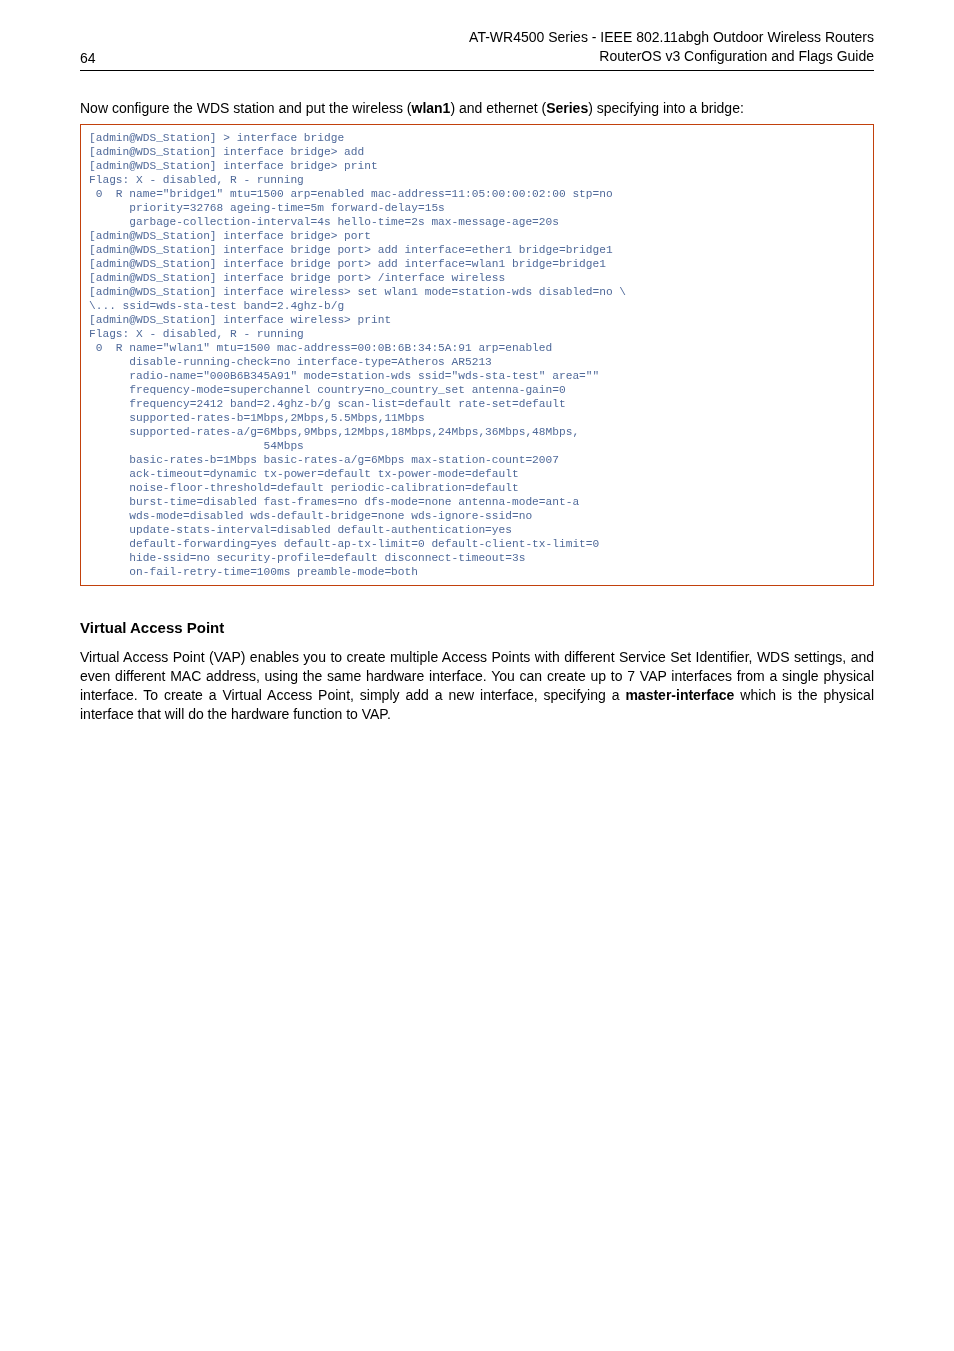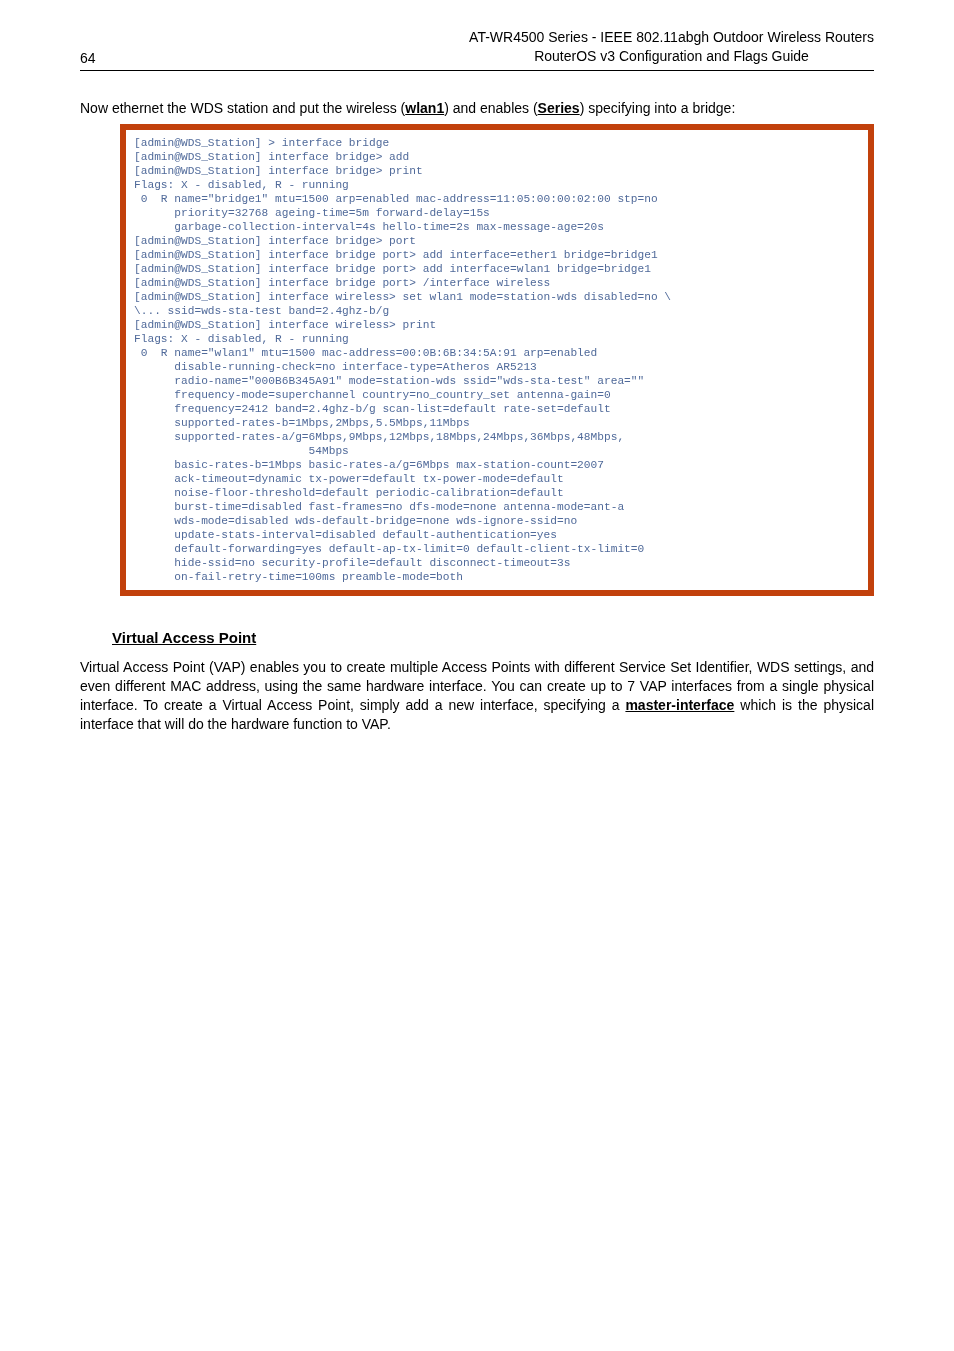--- a/index.html
+++ b/index.html
@@ -1,45 +1,45 @@
 <!DOCTYPE html>
 <html><head>
 <meta charset="utf-8">
 <style>
   * { box-sizing: border-box; margin: 0; padding: 0; }
   html, body { width: 954px; height: 1351px; background: #ffffff; font-family: Arial, Helvetica, sans-serif; color: #000; }
   .page { width: 954px; height: 1351px; padding: 0 80px 0 80px; position: relative; }
   .header-row { display: flex; justify-content: space-between; align-items: flex-end; padding-top: 28px; }
   .page-num { font-size: 14px; margin-top: 8px; }
-  .header-right { text-align: center; font-size: 14px; line-height: 1.35; }
+  .header-right { text-align: right; font-size: 14px; line-height: 1.35; }
   .hr { border: none; border-top: 1px solid #000; margin-top: 4px; margin-bottom: 28px; }
   .body-text { font-size: 14px; line-height: 1.35; text-align: justify; }
   .para { margin-bottom: 6px; }
-  .code-box { border: 6px solid #c2410c; padding: 6px 8px; font-family: "Courier New", Courier, monospace; font-size: 11.2px; line-height: 1.25; color: #506a9a; white-space: pre; margin-top: 6px; margin-bottom: 32px; overflow: hidden; margin-left: 40px; }
-  .section-heading { font-size: 15px; text-decoration: underline; margin-bottom: 10px; margin-top: 8px; margin-left: 32px; }
-  .bold { font-weight: bold; text-decoration: underline; }
+  .code-box { border: 1px solid #c2410c; padding: 6px 8px; font-family: "Courier New", Courier, monospace; font-size: 11.2px; line-height: 1.25; color: #506a9a; white-space: pre; margin-top: 6px; margin-bottom: 32px; overflow: hidden; }
+  .section-heading { font-size: 15px; margin-bottom: 10px; margin-top: 8px; }
+  .bold { font-weight: bold; }
 </style>
 </head>
 <body>
 
 <div class="page">
 
   <div class="header-row">
     <div class="page-num">64</div>
     <div class="header-right">
       <div>AT-WR4500 Series - IEEE 802.11abgh Outdoor Wireless Routers</div>
       <div>RouterOS v3 Configuration and Flags Guide</div>
     </div>
   </div>
   <hr class="hr">
 
   <div class="body-text">
 
     <p class="para">
-      <span>Now ethernet the WDS station and put the wireless (</span><span class="bold">wlan1</span><span>) and enables (</span><span class="bold">Series</span><span>) specifying into a bridge:</span>
+      <span>Now configure the WDS station and put the wireless (</span><span class="bold">wlan1</span><span>) and ethernet (</span><span class="bold">Series</span><span>) specifying into a bridge:</span>
     </p>
 
     <div class="code-box">[admin@WDS_Station] &gt; interface bridge
 [admin@WDS_Station] interface bridge&gt; add
 [admin@WDS_Station] interface bridge&gt; print
 Flags: X - disabled, R - running
  0  R name="bridge1" mtu=1500 arp=enabled mac-address=11:05:00:00:02:00 stp=no
       priority=32768 ageing-time=5m forward-delay=15s
       garbage-collection-interval=4s hello-time=2s max-message-age=20s
 [admin@WDS_Station] interface bridge&gt; port

